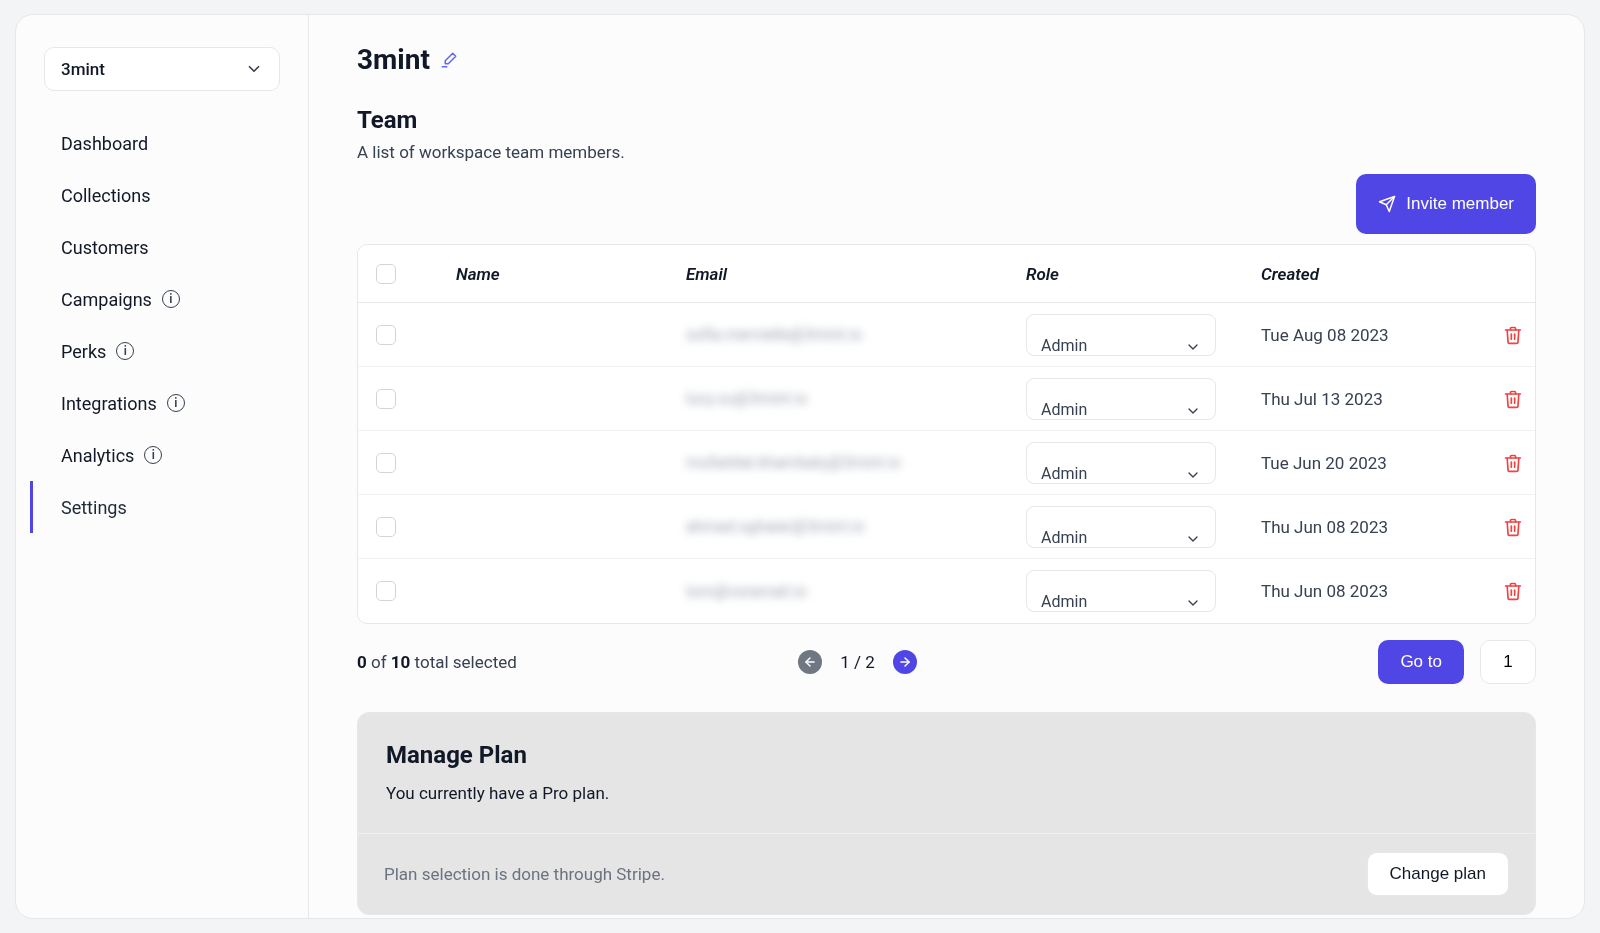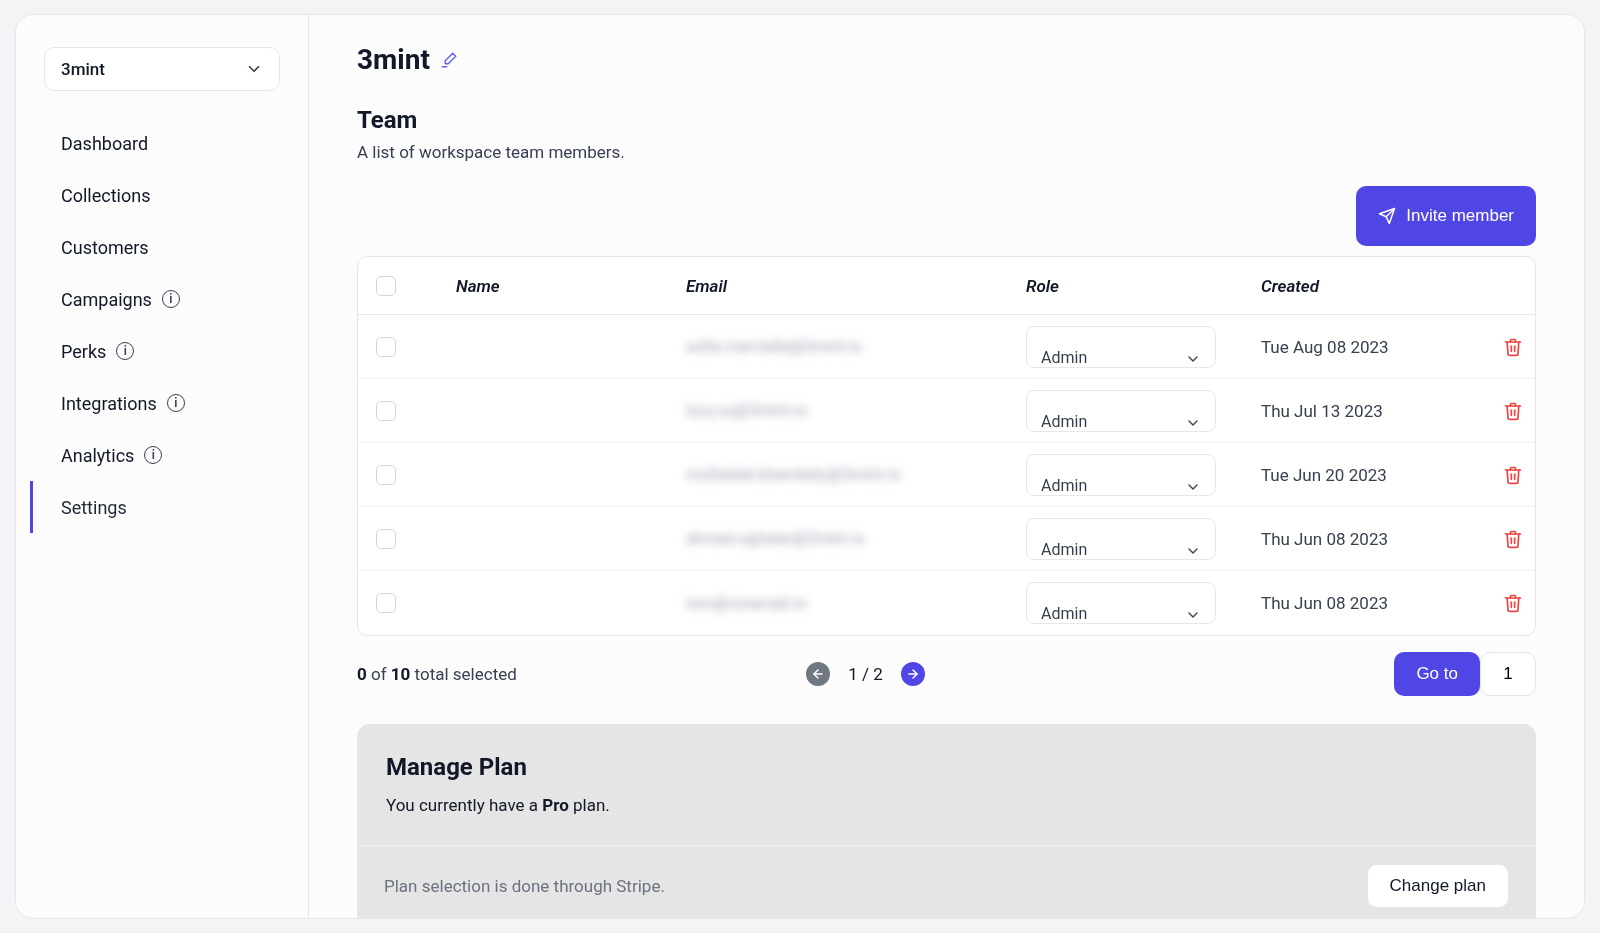--- a/index.html
+++ b/index.html
@@ -74,21 +74,21 @@
       flex: 1;
       padding: 28px 48px 28px 48px;
       overflow: auto;
     }
     .page-title {
       display: flex; align-items: center; gap: 10px;
       font-size: 28px; font-weight: 700; margin-bottom: 30px;
     }
     .edit-icon { color: #6366f1; }
     .section-title { font-size: 24px; font-weight: 700; margin-bottom: 8px; }
-    .section-sub { font-size: 17px; color: #374151; margin-bottom: 24px; }
+    .section-sub { font-size: 17px; color: #374151; margin-bottom: 12px; }
     .invite-row { display: flex; justify-content: flex-end; margin-bottom: 10px; }
     .btn-primary {
       background: #4f46e5; color: #fff; border: none;
       height: 60px; padding: 0 22px; border-radius: 10px;
       font-size: 17px; font-weight: 500; display: inline-flex;
       align-items: center; gap: 10px; cursor: pointer;
     }
     .table {
       width: 100%;
       border: 1px solid #e5e7eb; border-radius: 10px; overflow: hidden;
@@ -115,29 +115,29 @@
     .created { color: #374151; font-size: 17px; }
     .trash { color: #ef4444; cursor: pointer; display:flex; justify-content:center; }
 
     .pager-row { display:flex; align-items:center; justify-content: space-between; margin-top: 16px; }
     .sel-text { font-size: 17px; color:#374151; }
     .sel-text b { font-weight:700; color:#111827; }
     .pager-center { display:flex; align-items:center; gap: 18px; font-size: 17px; margin-left: -180px; }
     .circ { width: 24px; height:24px; border-radius:50%; display:inline-flex; align-items:center; justify-content:center; }
     .circ.disabled { background:#4b5563; color:#fff; opacity:.8; cursor:not-allowed; }
     .circ.enabled { background:#4f46e5; color:#fff; cursor:pointer; }
-    .goto-group { display:flex; align-items:flex-end; gap: 0; }
+    .goto-group { display:flex; align-items:flex-end; gap: 16px; }
     .goto-btn { background:#4f46e5; color:#fff; border:none; height:44px; padding:0 22px; border-radius:10px; font-size:17px; cursor:pointer; }
     .goto-input { width: 56px; height:44px; border:1px solid #e5e7eb; border-radius:10px; text-align:center; font-size:17px; background:#fff; }
 
     .plan-card { margin-top: 28px; border:1px solid #e5e7eb; border-radius:12px; background:#e5e5e5; overflow:hidden; }
     .plan-top { padding: 28px 28px 30px 28px; }
     .plan-title { font-size: 24px; font-weight: 700; margin-bottom: 14px; }
     .plan-text { font-size: 17px; color:#111827; }
-    .plan-text b { font-weight:700; }
+    .plan-text b { font-weight:400; }
     .plan-bottom {
       border-top:1px solid #eef0f3; padding: 18px 26px;
       display:flex; align-items:center; justify-content: space-between;
       color:#6b7280; font-size:17px;
     }
     .btn-outline {
       background:#fff; border:1px solid #e5e7eb; height:44px; padding: 0 22px;
       border-radius:10px; font-size:17px; color:#111827; cursor:pointer;
     }
     svg { display:block; }

